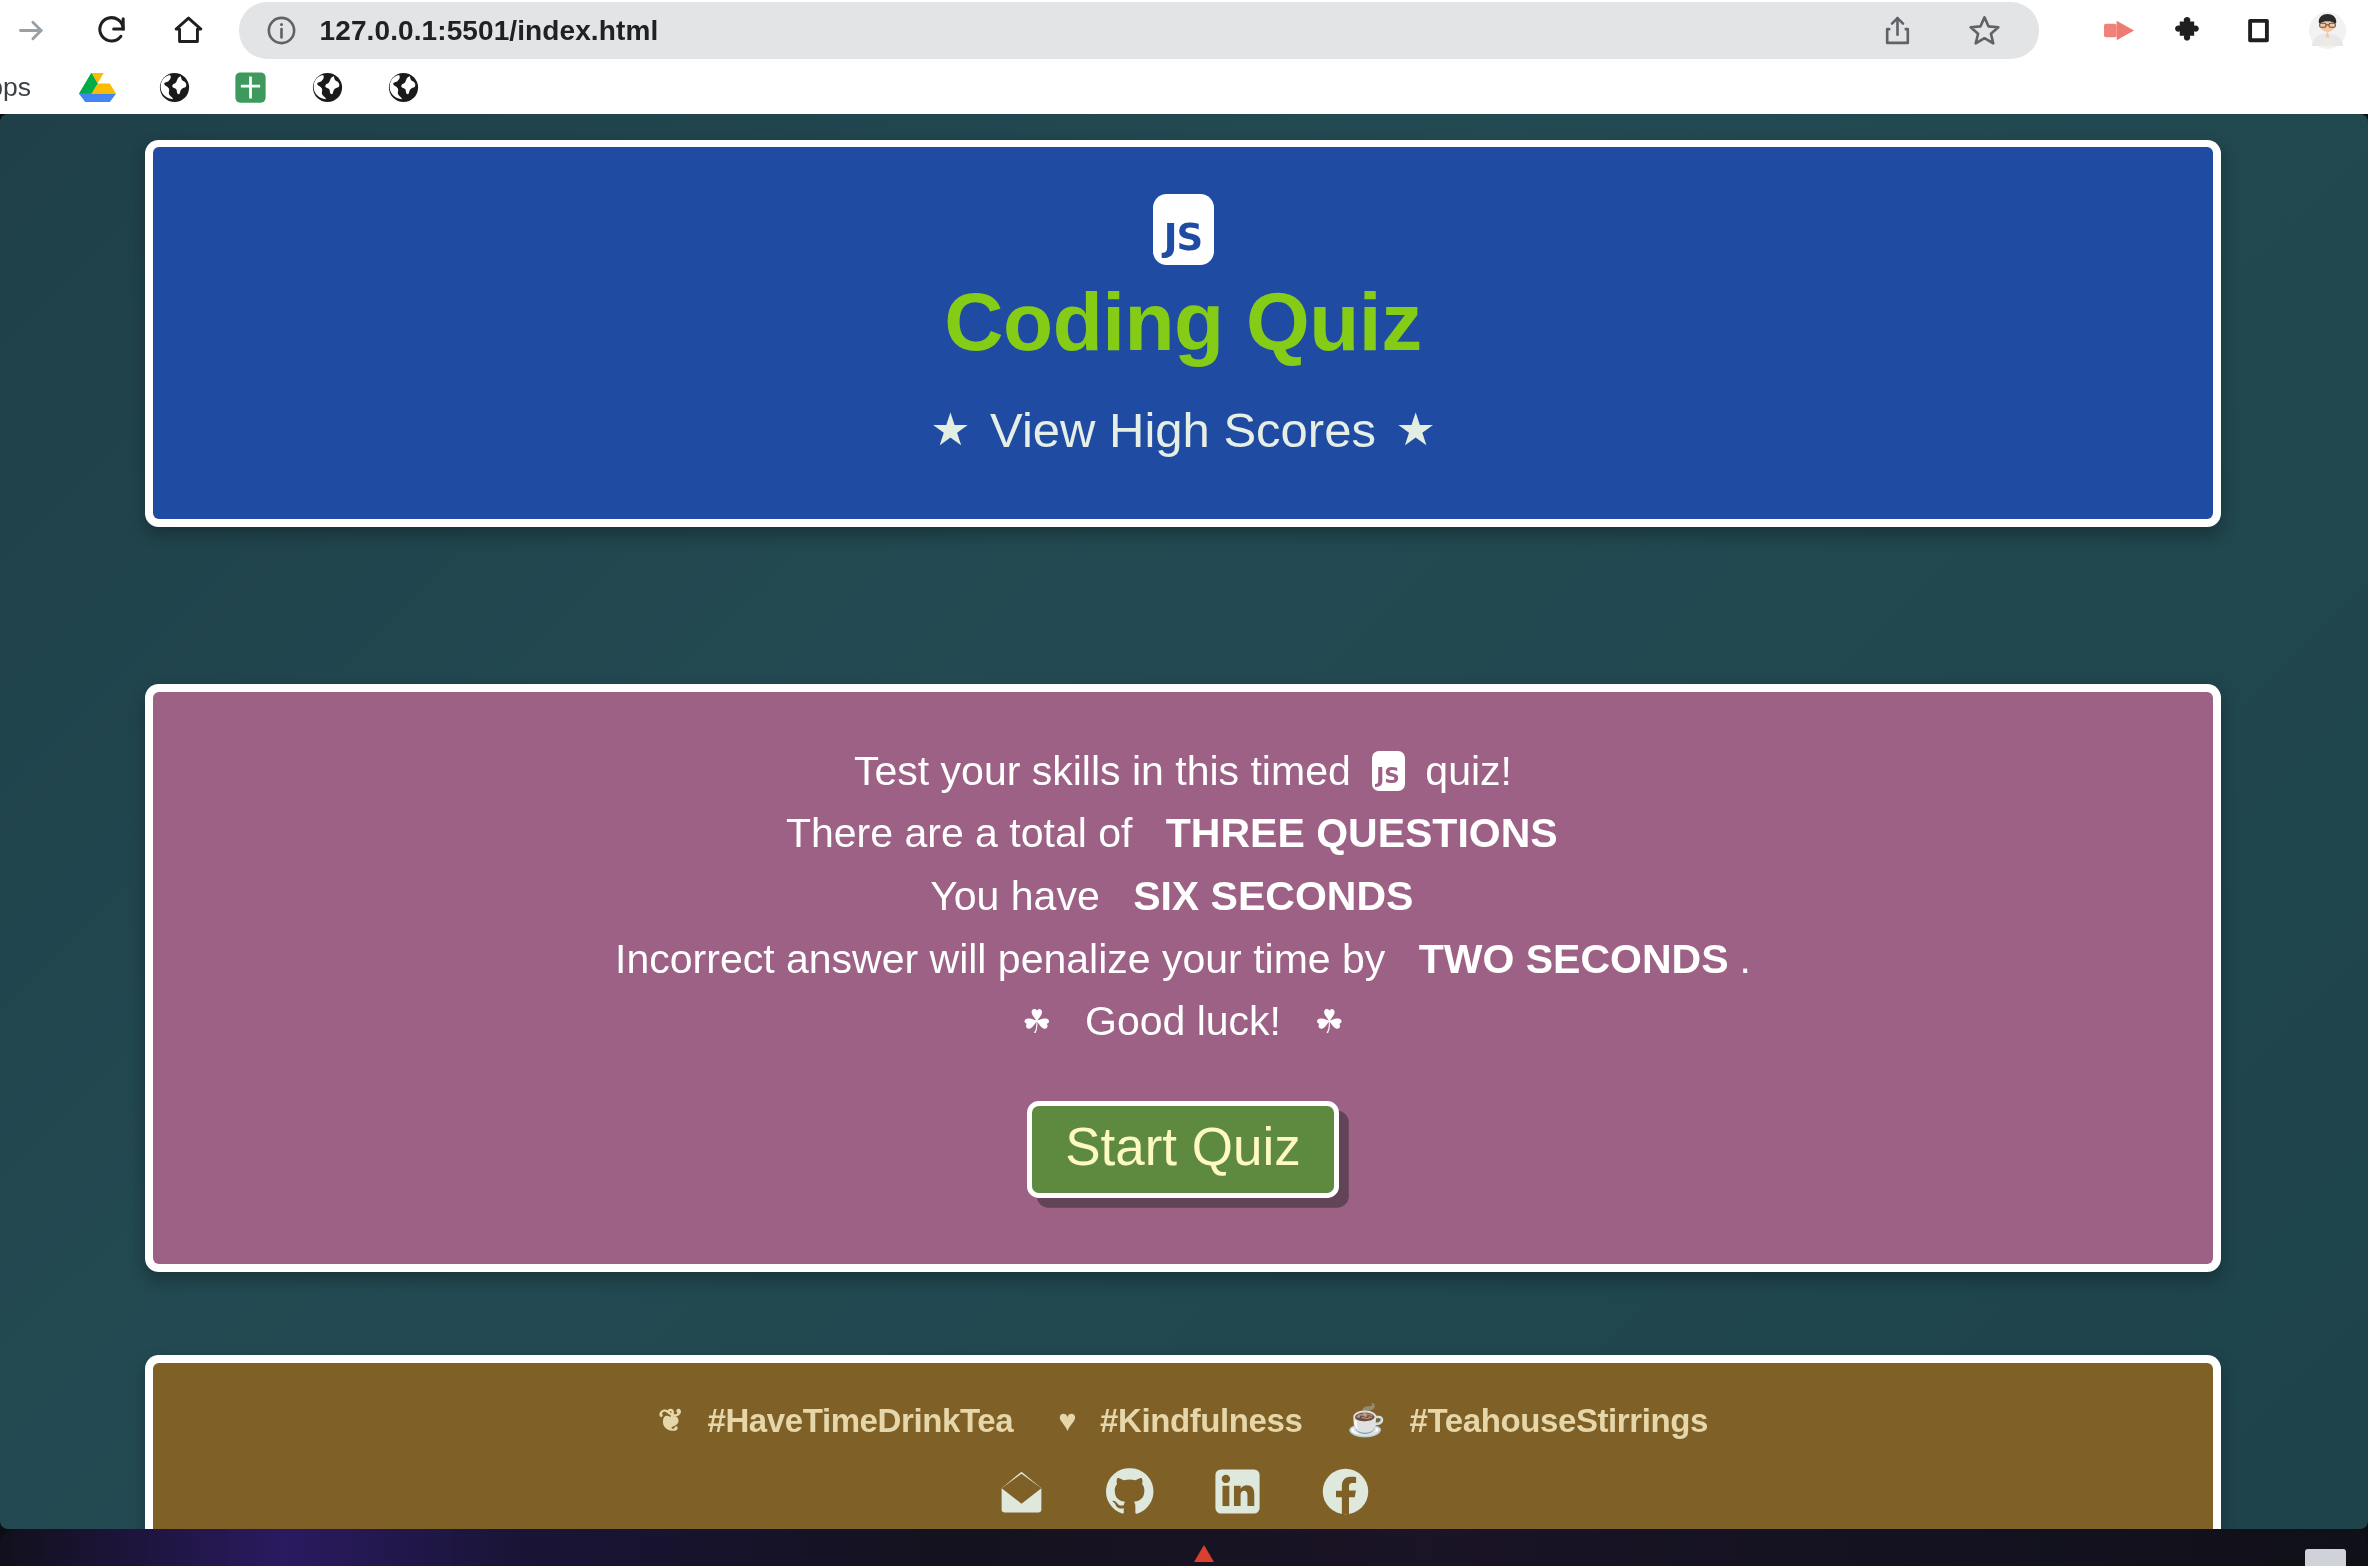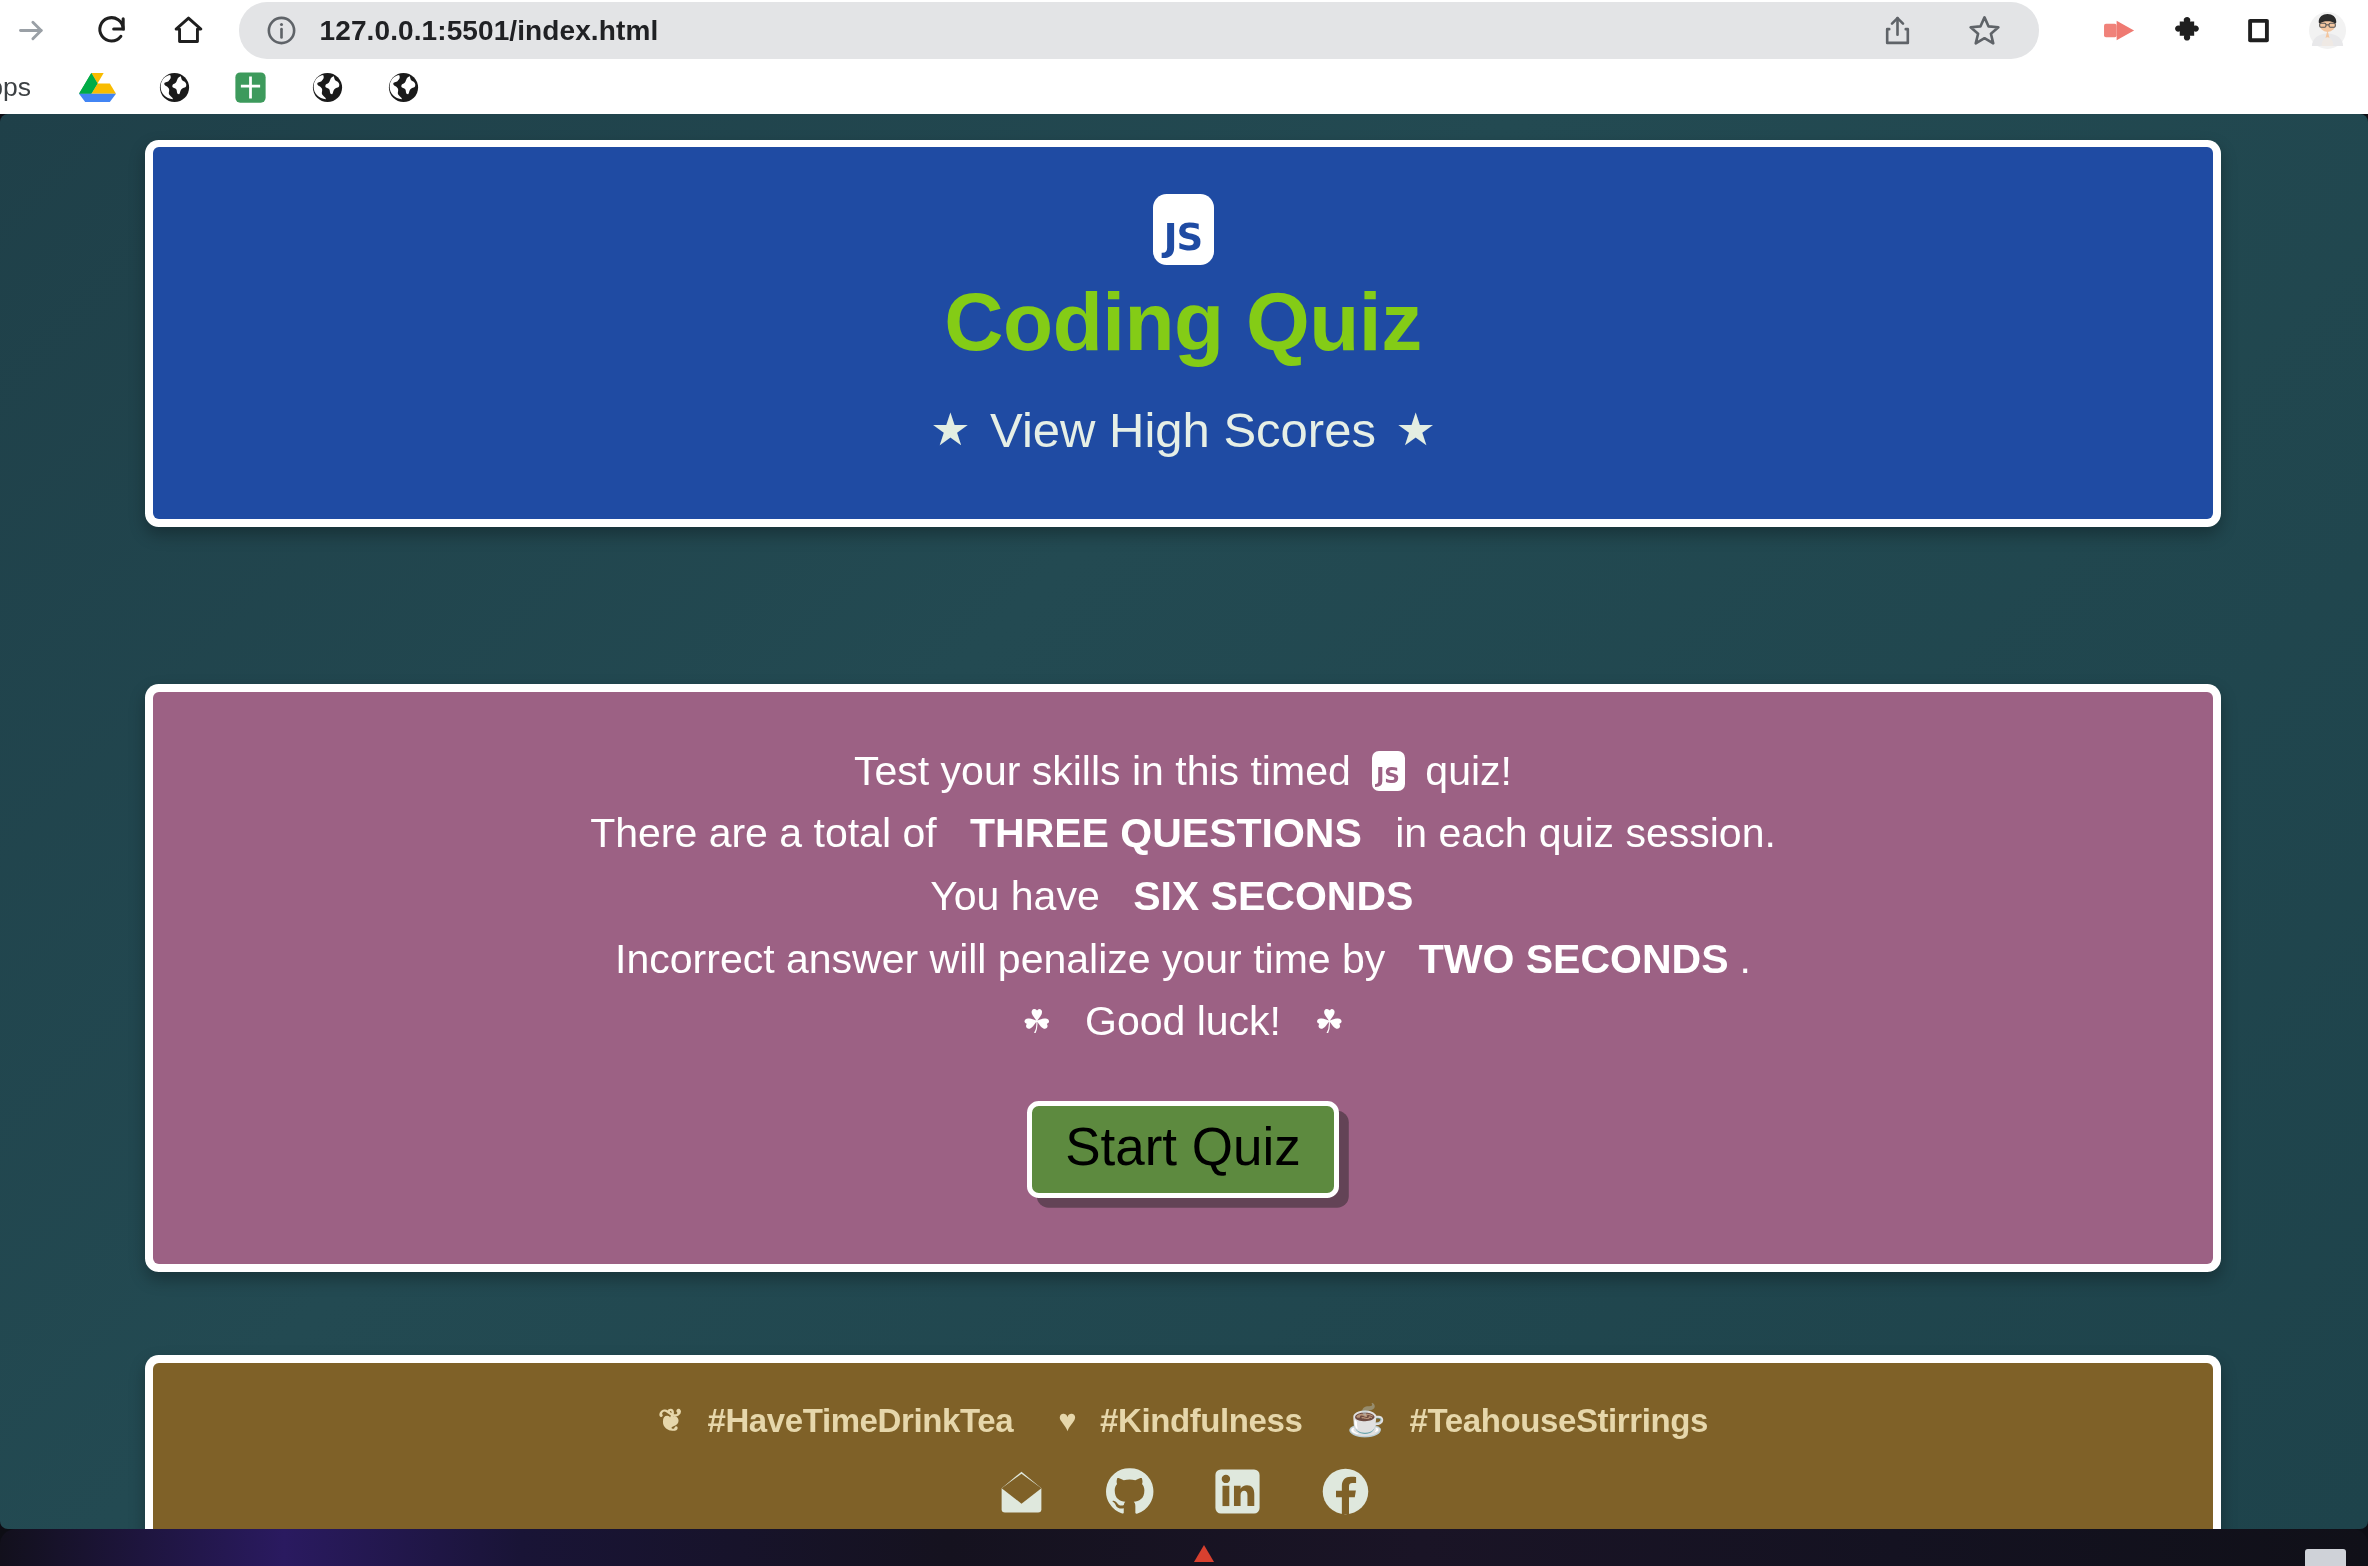--- a/index.html
+++ b/index.html
@@ -221,21 +221,21 @@
     font-weight: bold;
     font-family: "DejaVu Sans", sans-serif;
     line-height: 1;
     padding-bottom: 4.9px;
   }
   .clover { color: #ffffff; font-size: 33px; line-height: 1; }
 
   .start-btn {
     margin-top: 37px;
     background: #5d8a3f;
-    color: #000000;
+    color: #fef9c3;
     font-size: 53px;
     border: 5.9px solid #ffffff;
     border-radius: 11.8px;
     padding: 13.7px 33px 17.6px 33px;
     cursor: pointer;
     box-shadow: 9.8px 9.8px 0 rgba(30,30,30,0.45);
     font-family: "Liberation Sans", sans-serif;
     line-height: 1.05;
   }
 
@@ -450,21 +450,21 @@
 
       <div class="intro-line">
         <span>Test your skills in this timed</span>
         <span class="js-inline">
             <span>JS</span>
           </span>
         <span>quiz!</span>
       </div>
 
       <div class="intro-line">
-        <span>There are a total of</span>&nbsp;<b>THREE QUESTIONS</b>&nbsp;<span>in each quiz session.</span>
+        <span>There are a total of</span>&nbsp;<b>THREE QUESTIONS</b>&nbsp;
       </div>
 
       <div class="intro-line">
         <span>You have</span>&nbsp;<b>SIX SECONDS</b>&nbsp;
       </div>
 
       <div class="intro-line">
         <span>Incorrect answer will penalize your time by</span>&nbsp;<b>TWO SECONDS</b><span>.</span>
       </div>
 

